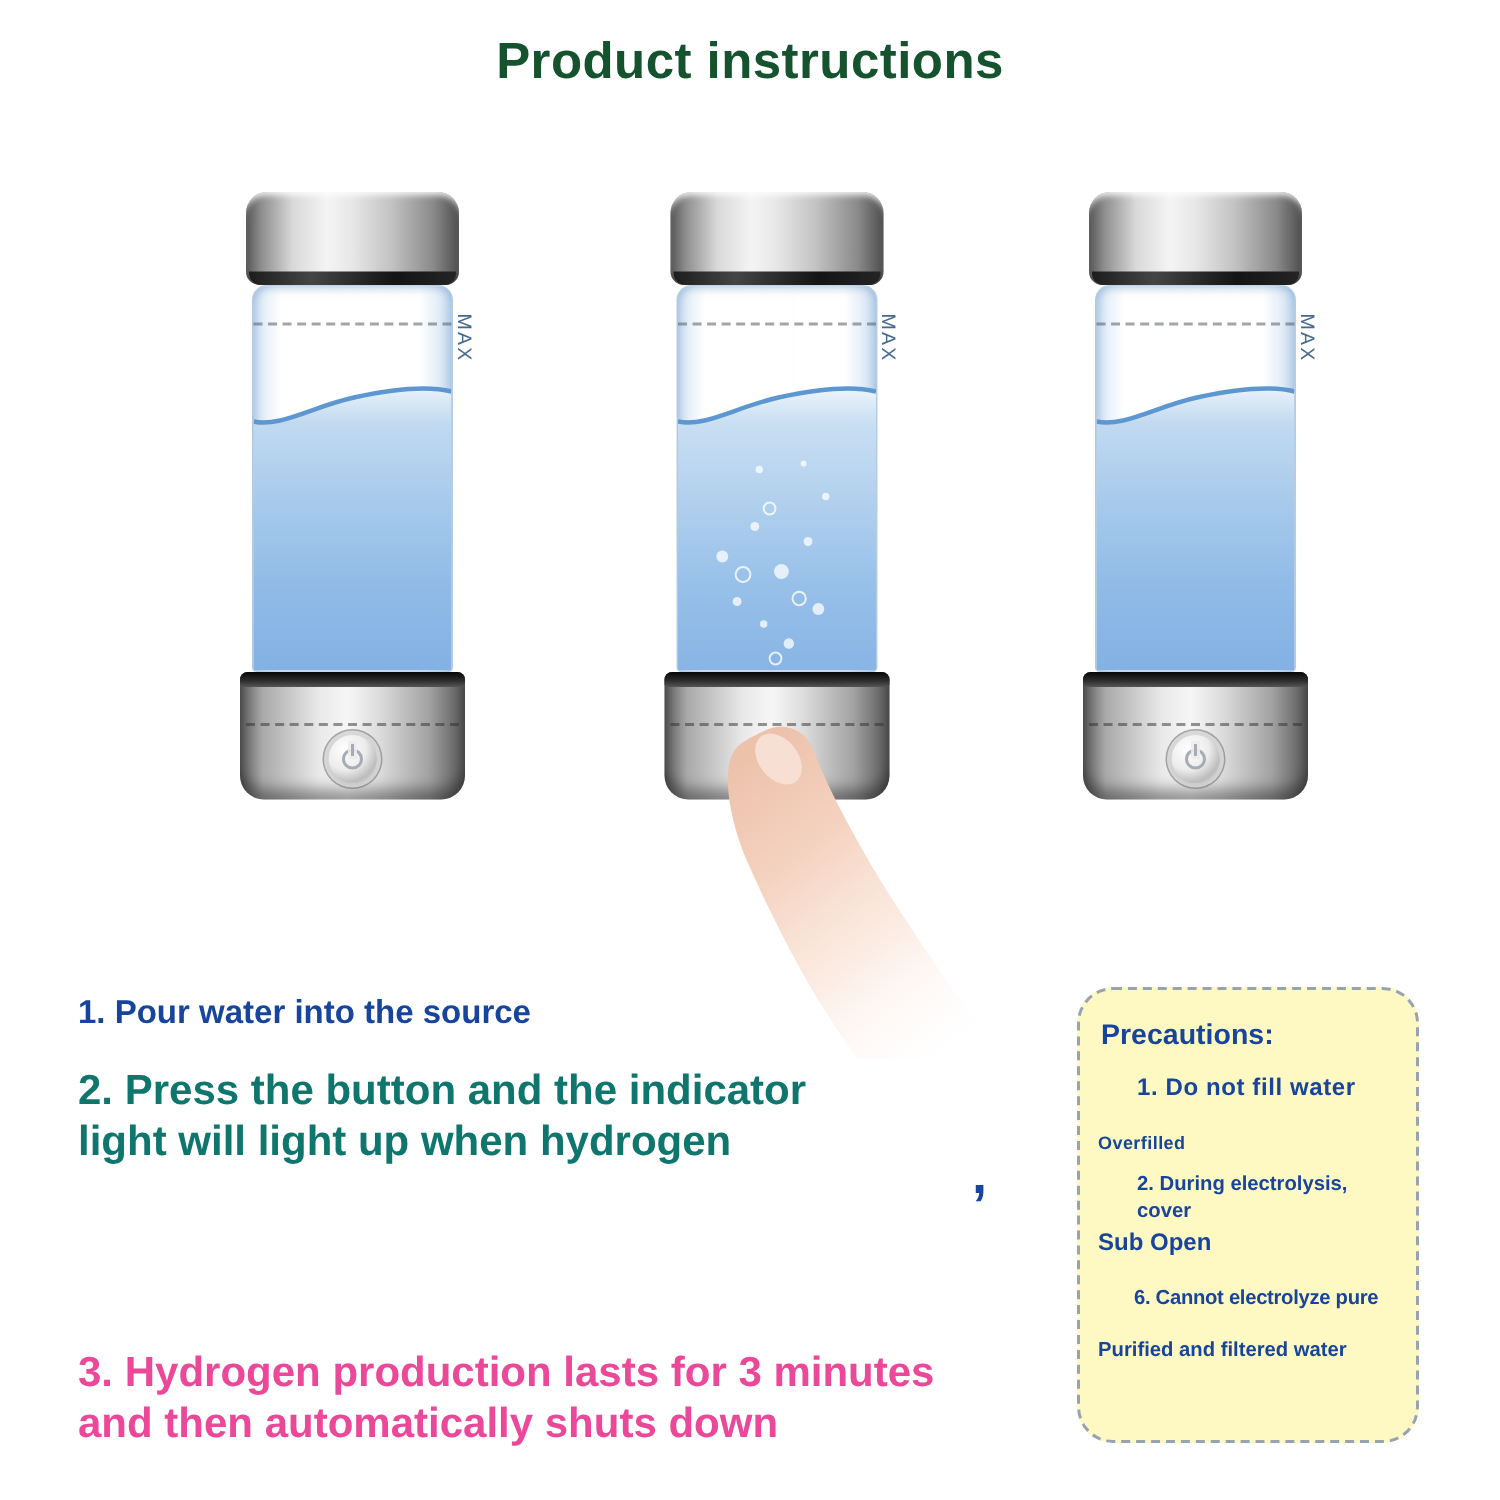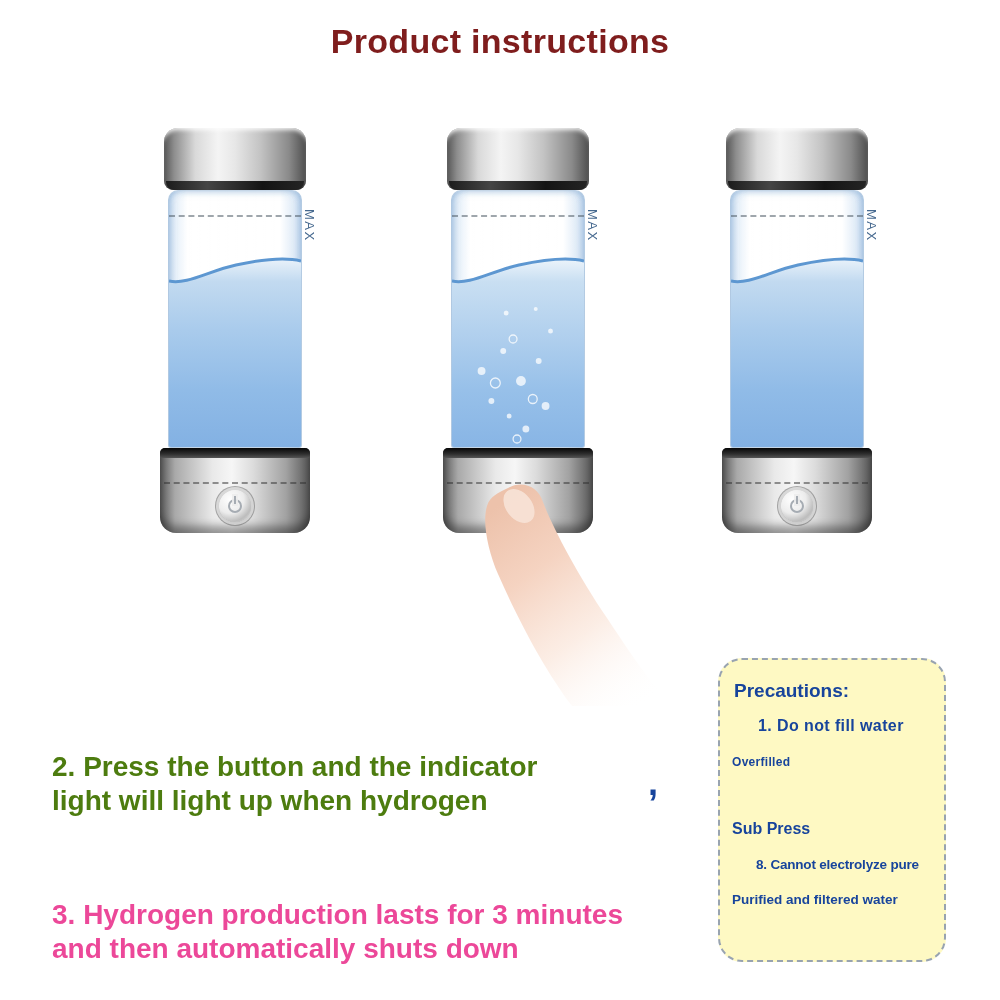--- a/index.html
+++ b/index.html
@@ -7,21 +7,21 @@
   .page {
     position:relative; width:1000px; height:1000px;
     background:#ffffff; overflow:hidden;
     font-family:"Liberation Sans", sans-serif;
   }
 
   
   .title {
     position:absolute; top:22px; left:0; width:100%;
     text-align:center; font-size:34px; font-weight:800;
-    color:#7f1d1d; letter-spacing:.3px;
+    color:#14532d; letter-spacing:.3px;
   }
 
   
   .bottle { position:absolute; top:128px; width:150px; height:405px; }
   .bottle.b1 { left:160px; }
   .bottle.b2 { left:443px; }
   .bottle.b3 { left:722px; }
 
   .cap {
     position:absolute; top:0; left:4px; width:142px; height:62px;
@@ -88,21 +88,21 @@
   .pwr-glyph::after {
     content:""; position:absolute; left:50%; top:-5px; transform:translateX(-50%);
     width:2px; height:8px; background:#a6acb3;
     box-shadow:0 0 0 1.5px #ffffff00, -0px -0px 0 1px rgba(255,255,255,.0);
     outline:2px solid rgba(236,236,236,.9); outline-offset:0px;
   }
 
   
   .finger-svg { position:absolute; left:424px; top:476px; width:300px; height:230px; z-index:6; }
   .step1 { position:absolute; left:52px; top:662px; font-size:22px; font-weight:800; color:#17449c; white-space:nowrap; }
-  .step2 { position:absolute; left:52px; top:750px; font-size:28px; font-weight:800; color:#4d7c0f; line-height:34px; white-space:nowrap; }
+  .step2 { position:absolute; left:52px; top:710px; font-size:28px; font-weight:800; color:#0f766e; line-height:34px; white-space:nowrap; }
   .step3 { position:absolute; left:52px; top:898px; font-size:28px; font-weight:800; color:#ec4899; line-height:34px; white-space:nowrap; }
   .stray-comma { position:absolute; left:648px; top:762px; font-size:36px; font-weight:800; color:#17449c; }
 
   
   .pbox {
     position:absolute; left:718px; top:658px; width:228px; height:304px;
     border:2px dashed #98a3b0; border-radius:24px; background:#fef9c3;
     color:#17449c; z-index:4;
   }
   .pbox .p-head { position:absolute; left:14px; top:20px;  font-size:19px;   font-weight:800; white-space:nowrap; }
@@ -229,34 +229,39 @@
         <stop offset="0.62" stop-color="#fbeae0" stop-opacity="0.85"></stop>
         <stop offset="1" stop-color="#ffffff" stop-opacity="0"></stop>
       </linearGradient>
     </defs>
     <path d="M84,12 C98,4 114,10 119,26 C128,50 152,96 183,142
              C199,166 217,194 236,216 L247,230 L148,230
              C122,196 95,146 74,98 C64,75 58,46 63,30 C66,20 74,17 84,12 Z" fill="url(#skin)"></path>
     <ellipse cx="95" cy="30" rx="13" ry="19" transform="rotate(-38 95 30)" fill="#f7e1d5" opacity="0.95"></ellipse>
   </svg>
 
+  <div class="step1">1. Pour water into the source</div>
 
   <div class="step2">
     <span style="display:block">2. Press the button and the indicator</span>
     <span style="display:block">light will light up when hydrogen</span>
   </div>
   <div class="stray-comma">,</div>
 
   <div class="step3">
     <span style="display:block">3. Hydrogen production lasts for 3 minutes</span>
     <span style="display:block">and then automatically shuts down</span>
   </div>
 
   <div class="pbox">
     <div class="p-head">Precautions:</div>
     <div class="p1">1. Do not fill water</div>
     <div class="p2">Overfilled</div>
-    <div class="p4">Sub Press</div>
-    <div class="p5">8. Cannot electrolyze pure</div>
+    <div class="p3">
+      <span>2. During electrolysis,</span>
+      <span>cover</span>
+    </div>
+    <div class="p4">Sub Open</div>
+    <div class="p5">6. Cannot electrolyze pure</div>
     <div class="p6">Purified and filtered water</div>
   </div>
 
 </div>
 
 </body></html>

